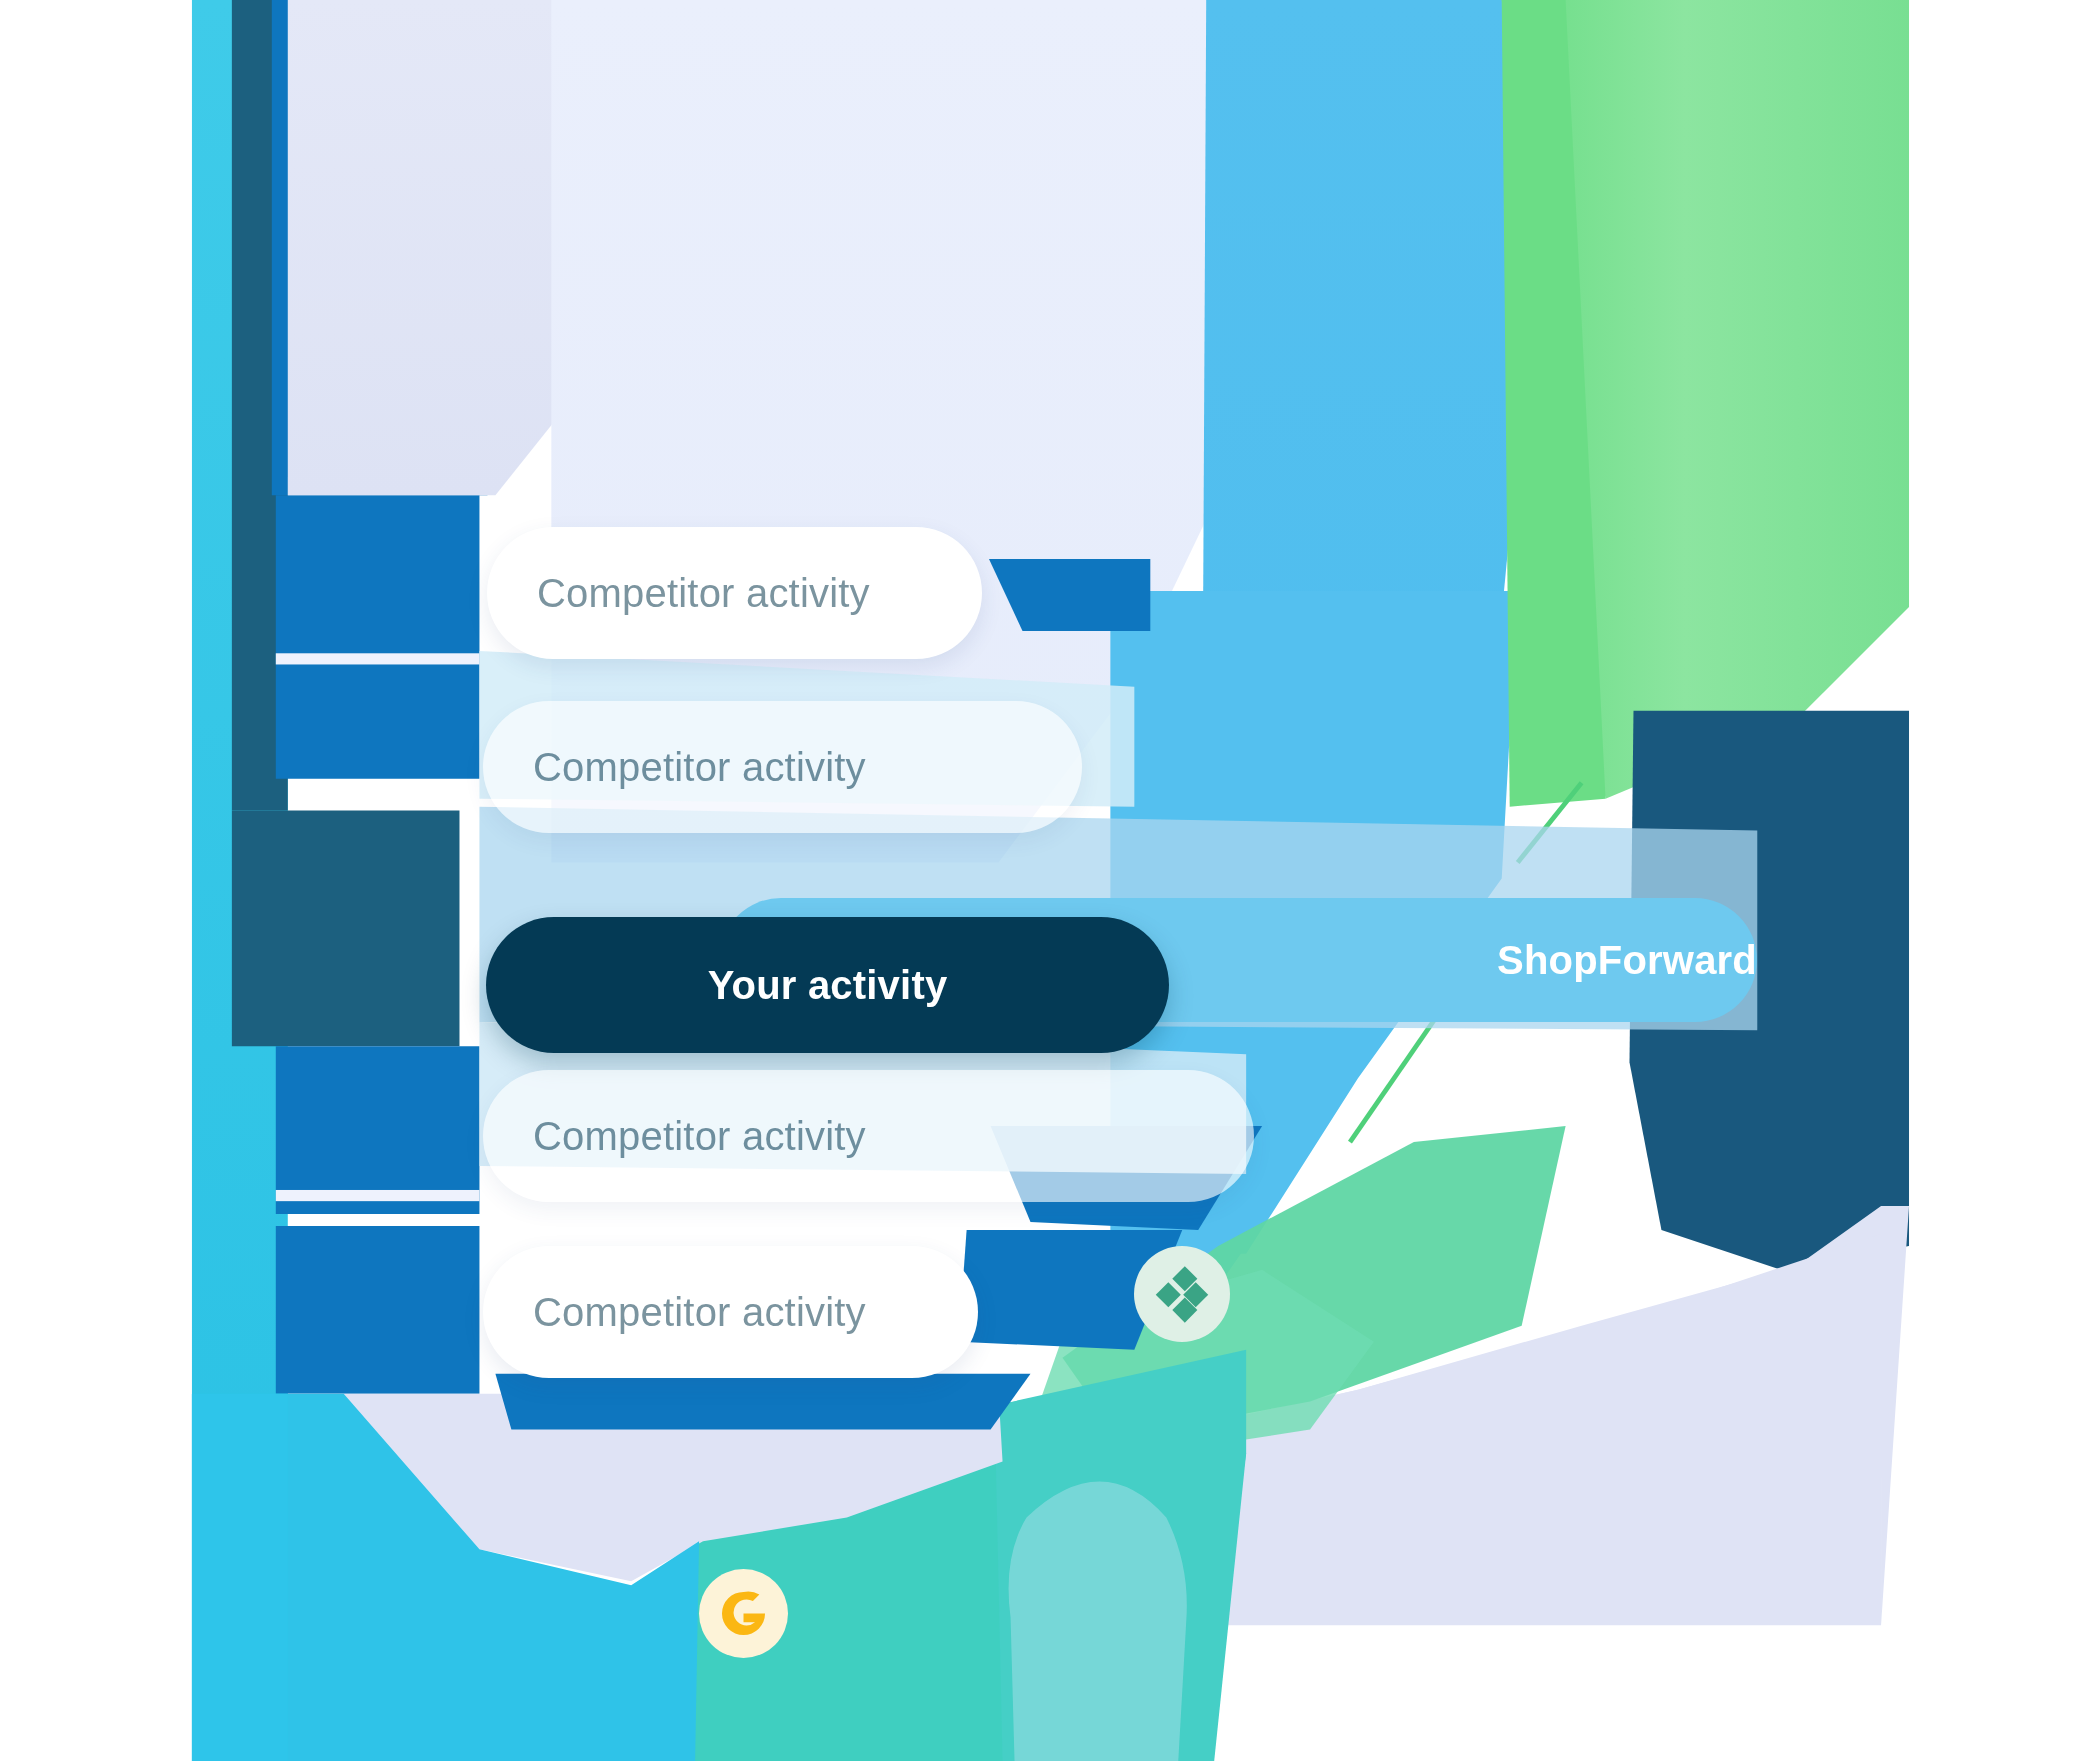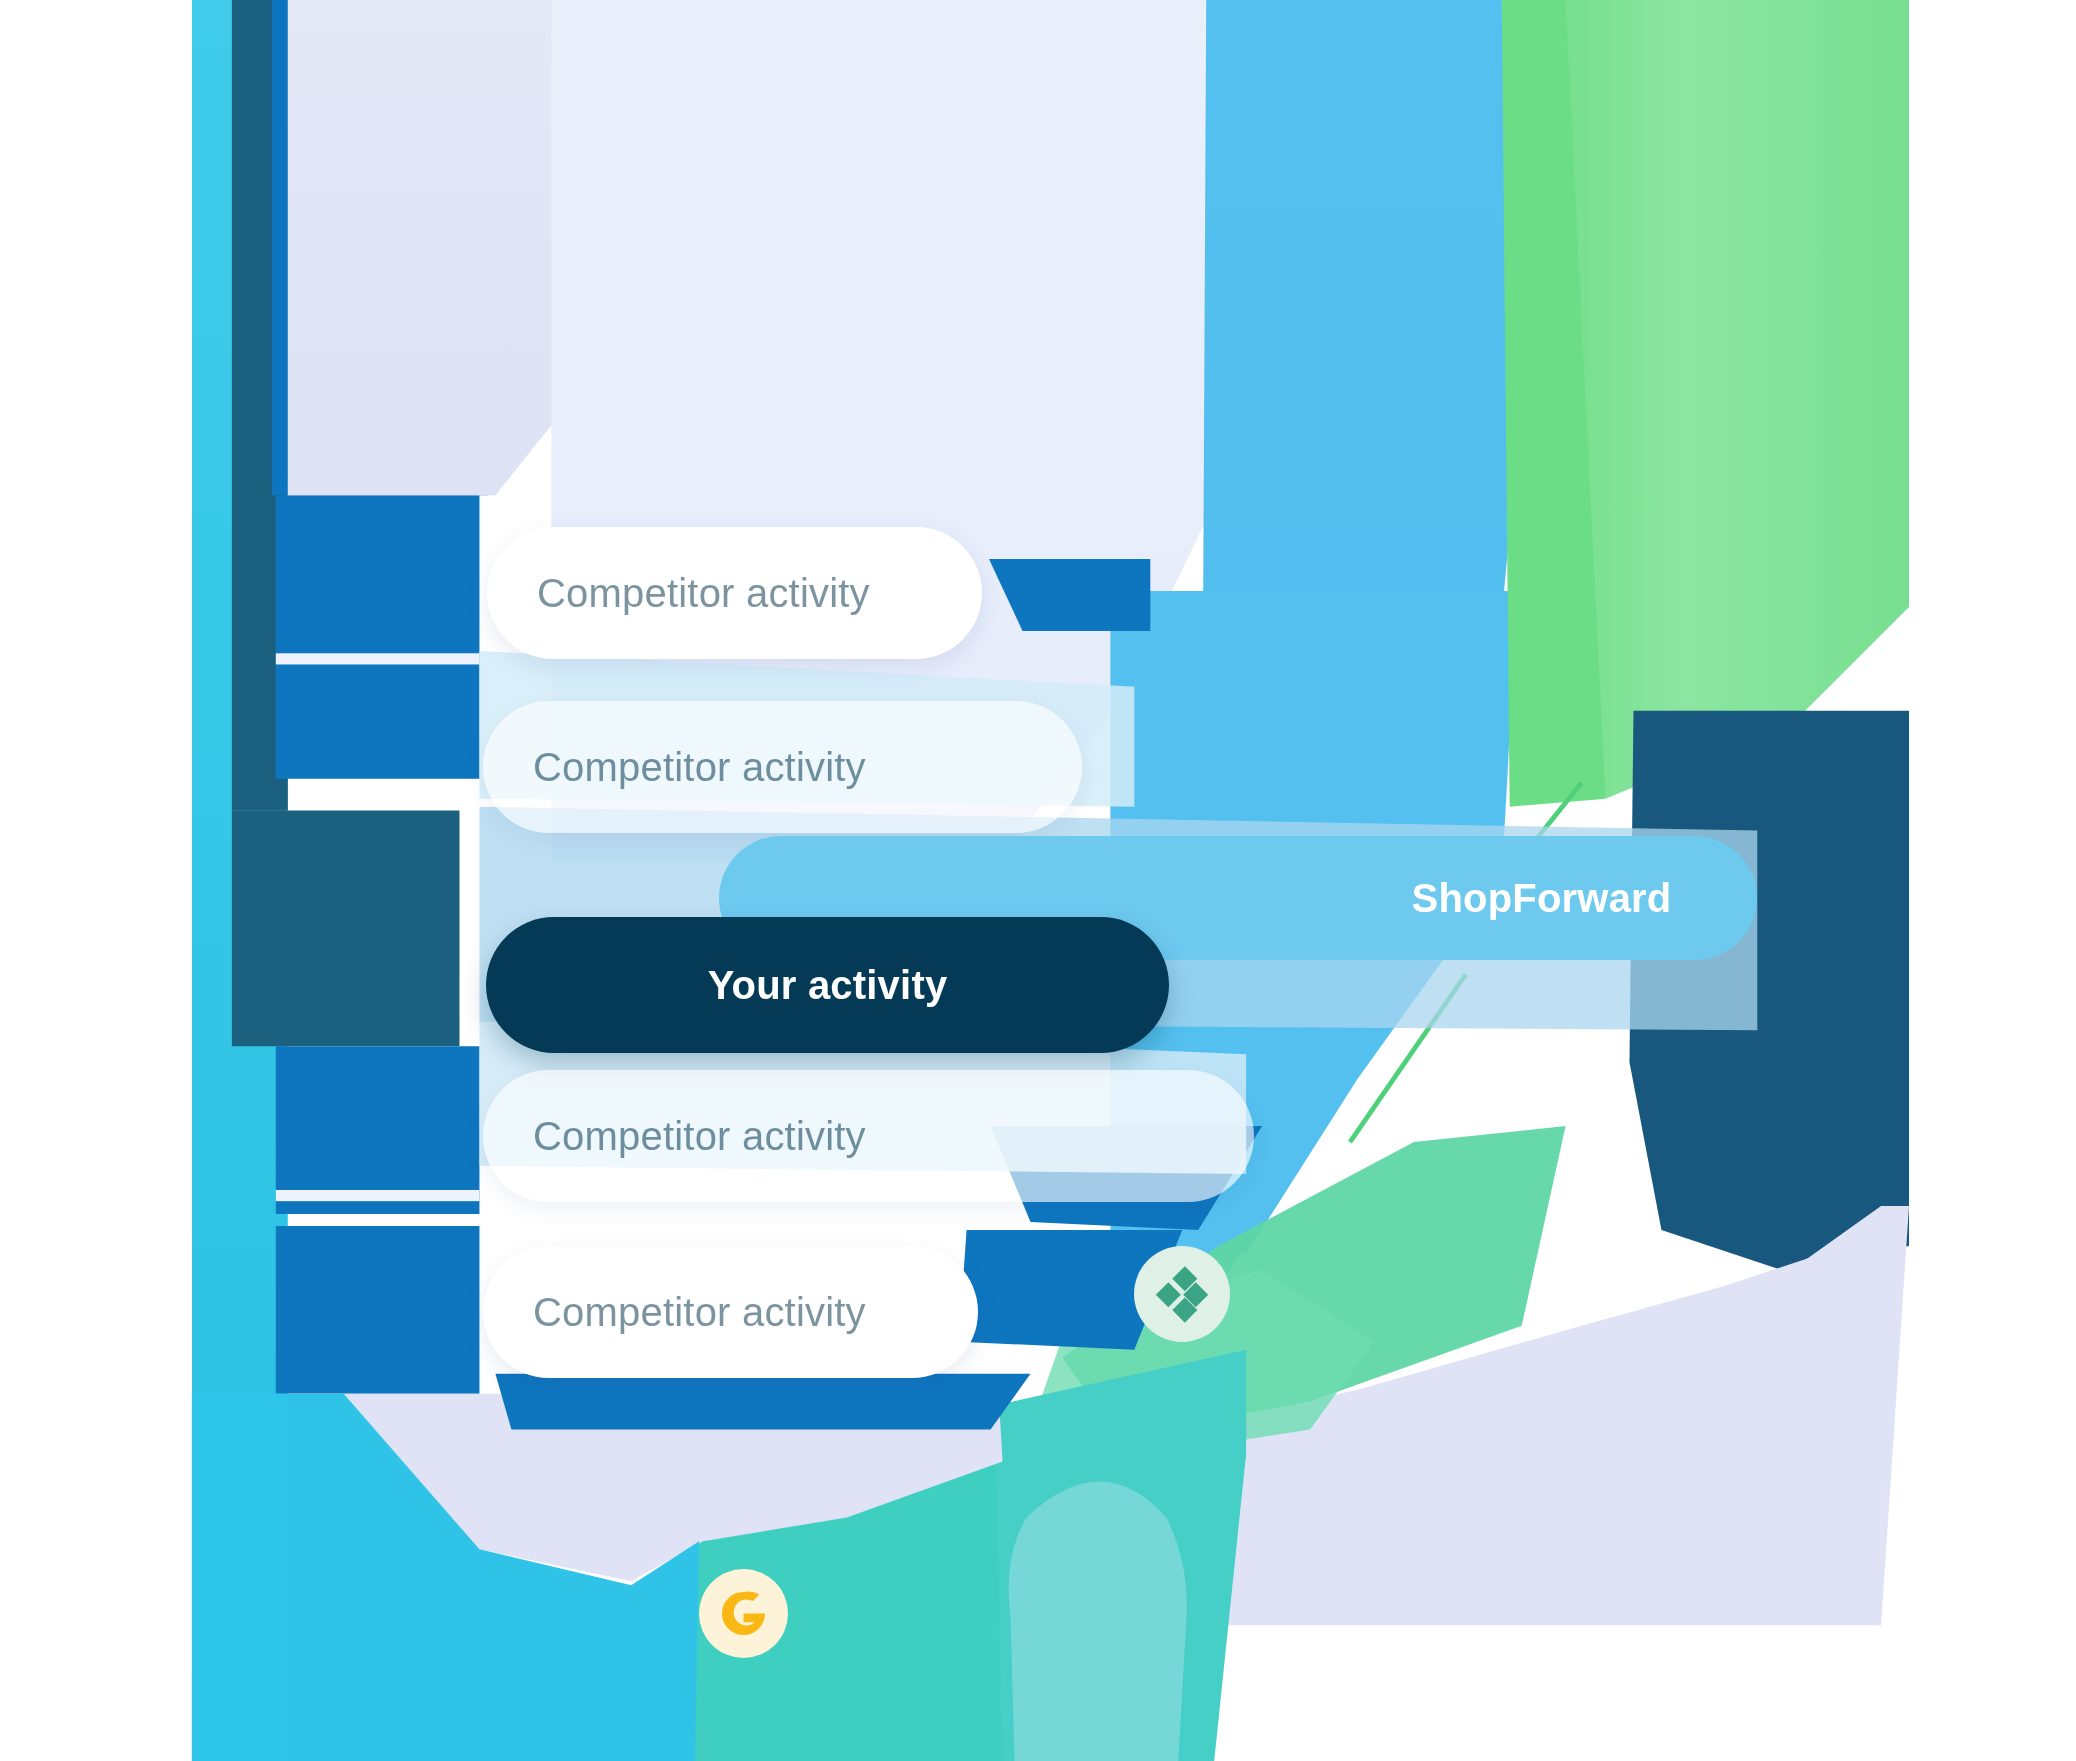--- a/index.html
+++ b/index.html
@@ -126,21 +126,21 @@
   </svg>
 
   <div class="pill pill-white" style="left:487px;top:495px;width:495px;height:132px;padding-left:50px;">
     <span class="pill-label" style="font-size:40px;letter-spacing:0.2px;">Competitor activity</span>
   </div>
 
   <div class="pill pill-glass" style="left:483px;top:669px;width:599px;height:132px;padding-left:50px;">
     <span class="pill-label" style="font-size:40px;letter-spacing:0.2px;">Competitor activity</span>
   </div>
 
-  <div class="pill pill-brand" style="left:719px;top:804px;width:1038px;height:124px;justify-content:center;padding-left:607px;">
+  <div class="pill pill-brand" style="left:719px;top:866px;width:1038px;height:124px;justify-content:flex-end;padding-left:607px;">
     <span class="pill-label" style="font-size:40px;letter-spacing:0.2px;">ShopForward</span>
   </div>
 
   <div class="pill pill-dark" style="left:486px;top:885px;width:683px;height:136px;justify-content:center;">
     <span class="pill-label" style="font-size:40px;letter-spacing:0.2px;">Your activity</span>
   </div>
 
   <div class="pill pill-glass" style="left:483px;top:1038px;width:771px;height:132px;padding-left:50px;">
     <span class="pill-label" style="font-size:40px;letter-spacing:0.2px;">Competitor activity</span>
   </div>

